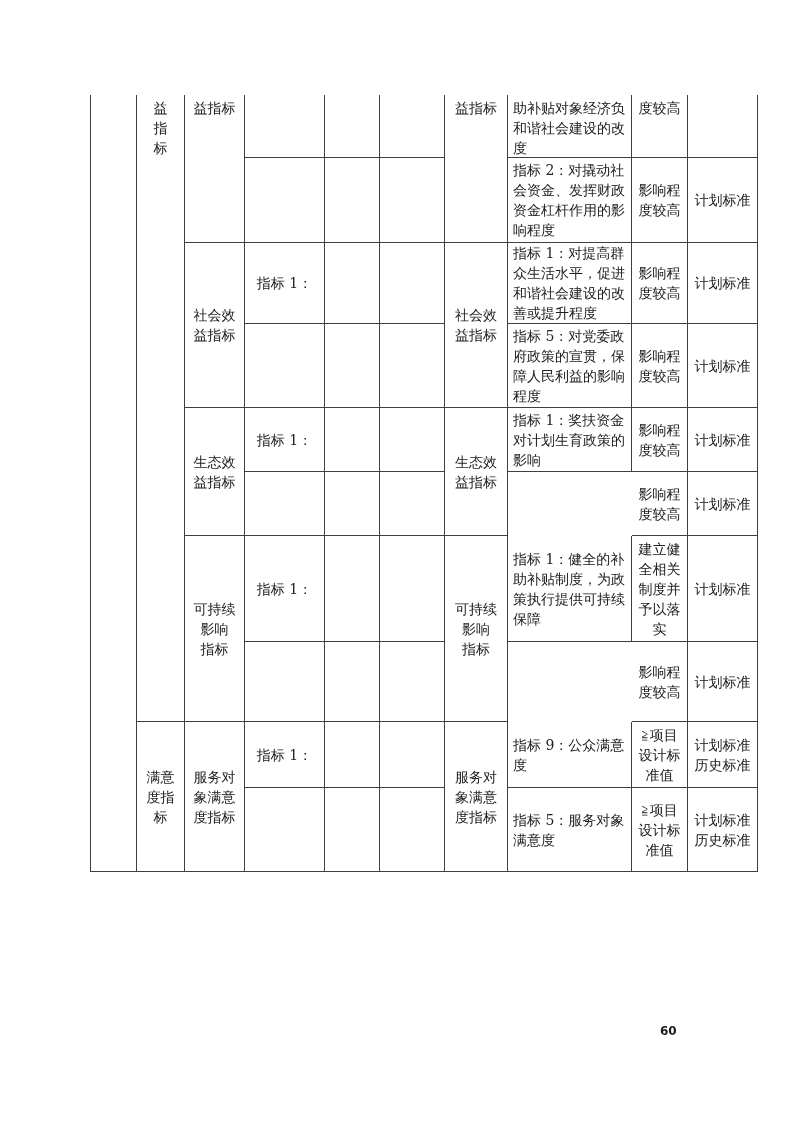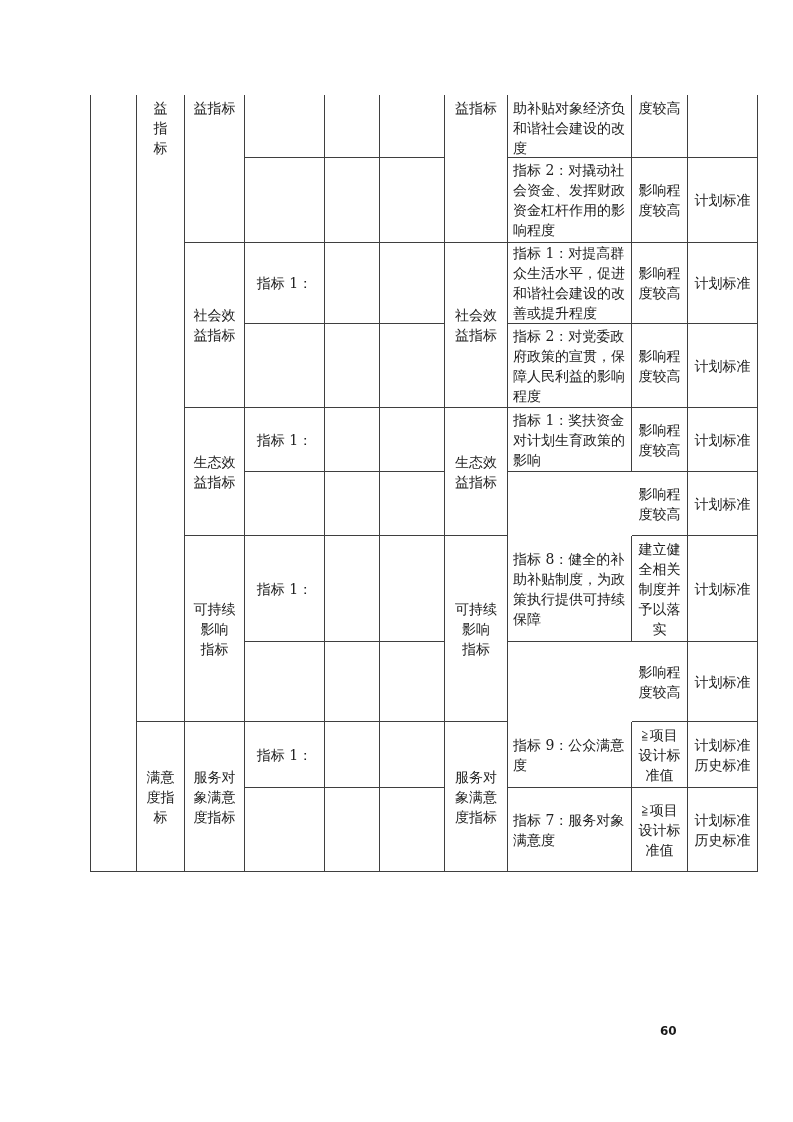--- a/index.html
+++ b/index.html
@@ -103,34 +103,34 @@
 和谐社会建设的改
 度</div>
   <div class="cell desc" style="grid-area:2/8/3/9">指标 2：对撬动社
 会资金、发挥财政
 资金杠杆作用的影
 响程度</div>
   <div class="cell desc" style="grid-area:3/8/4/9">指标 1：对提高群
 众生活水平，促进
 和谐社会建设的改
 善或提升程度</div>
-  <div class="cell desc" style="grid-area:4/8/5/9">指标 2：对党委政
+  <div class="cell desc" style="grid-area:4/8/5/9">指标 5：对党委政
 府政策的宣贯，保
 障人民利益的影响
 程度</div>
   <div class="cell desc" style="grid-area:5/8/6/9">指标 1：奖扶资金
 对计划生育政策的
 影响</div>
-  <div class="cell desc" style="grid-area:7/8/8/9">指标 8：健全的补
+  <div class="cell desc" style="grid-area:7/8/8/9">指标 1：健全的补
 助补贴制度，为政
 策执行提供可持续
 保障</div>
   <div class="cell desc" style="grid-area:9/8/10/9">指标 9：公众满意
 度</div>
-  <div class="cell desc" style="grid-area:10/8/11/9">指标 7：服务对象
+  <div class="cell desc" style="grid-area:10/8/11/9">指标 5：服务对象
 满意度</div>
 
   <div class="cell v-top" style="grid-area:1/9/2/10">度较高</div>
   <div class="cell" style="grid-area:2/9/3/10">影响程
 度较高</div>
   <div class="cell" style="grid-area:3/9/4/10">影响程
 度较高</div>
   <div class="cell" style="grid-area:4/9/5/10">影响程
 度较高</div>
   <div class="cell" style="grid-area:5/9/6/10">影响程

